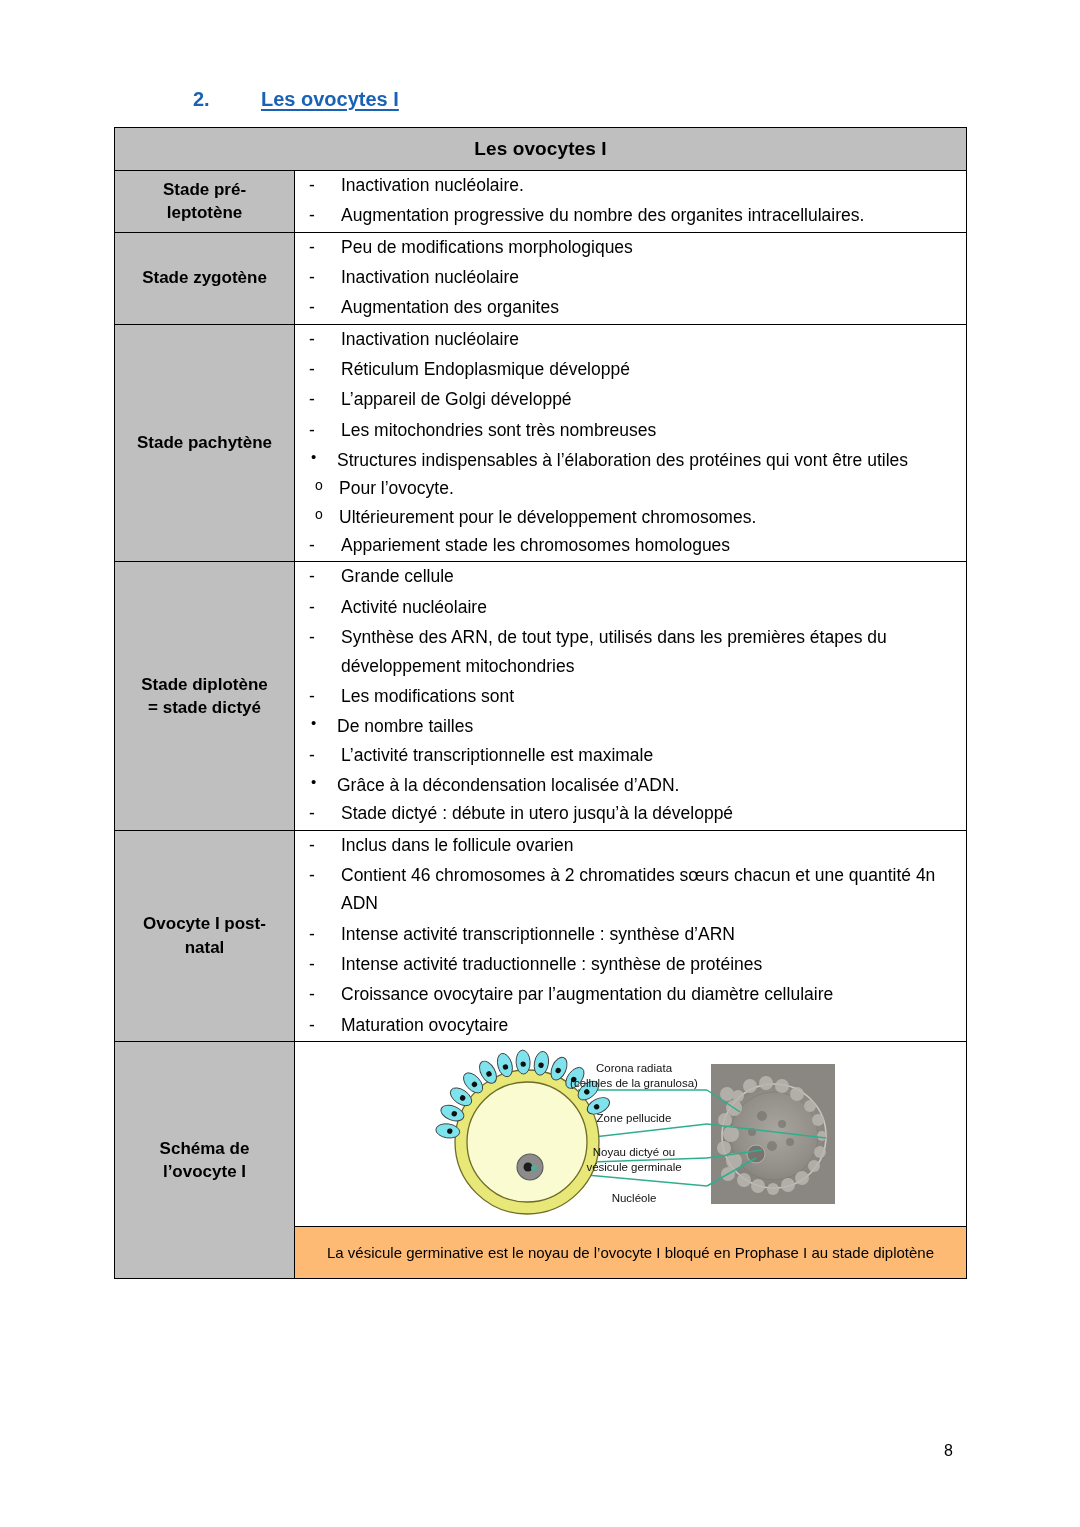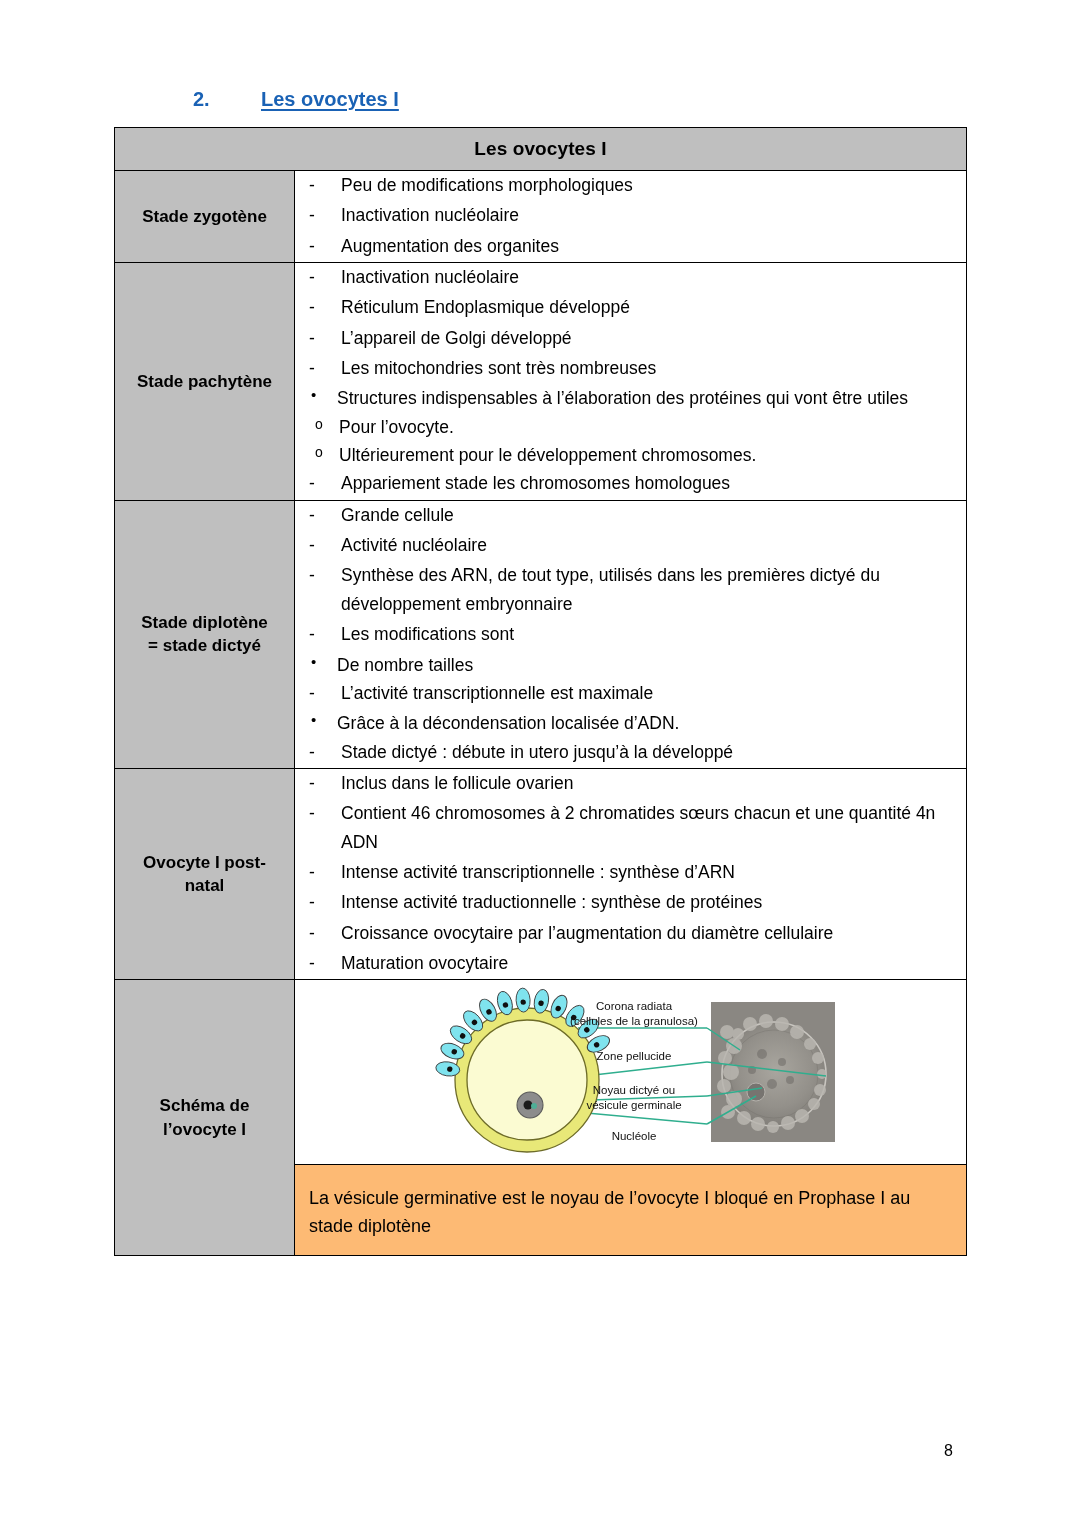--- a/index.html
+++ b/index.html
@@ -142,23 +142,24 @@
   .fig-inner {
     position: absolute;
     left: 50%;
     transform: translateX(-50%);
     top: 4px;
     width: 418px;
     height: 176px;
   }
   .caption-box {
     border-top: 1.4px solid #000000;
-    padding: 20px 14px 14px 14px;
-    font-size: 18px;
+    padding: 14px 14px 14px 14px;
+    font-size: 15px;
     line-height: 1.55;
+    text-align: center;
   }
 
   
   .ovo-svg { display: block; }
 
   
   .page-num {
     position: absolute;
     left: 944px;
     top: 1442px;
@@ -177,20 +178,29 @@
 
   <table class="tbl">
     <colgroup>
       <col class="col-label">
       <col class="col-body">
     </colgroup>
     <tbody id="tbody-root">
       <tr>
         <td class="hdr-cell" colspan="2">Les ovocytes I</td>
       </tr>
+    <tr>
+          <td class="label-cell">Stade pré-<br>leptotène</td>
+          <td class="body-cell">
+            <ul class="lvl1">
+              <li><span class="mk">-</span><span>Inactivation nucléolaire.</span></li>
+              <li><span class="mk">-</span><span>Augmentation progressive du nombre des organites intracellulaires.</span></li>
+            </ul>
+          </td>
+        </tr>
         <tr>
           <td class="label-cell">Stade zygotène</td>
           <td class="body-cell">
             <ul class="lvl1">
               <li><span class="mk">-</span><span>Peu de modifications morphologiques</span></li>
               <li><span class="mk">-</span><span>Inactivation nucléolaire</span></li>
               <li><span class="mk">-</span><span>Augmentation des organites</span></li>
             </ul>
           </td>
         </tr>
@@ -214,21 +224,21 @@
               <li><span class="mk">-</span><span>Appariement stade les chromosomes homologues</span></li>
             </ul>
           </td>
         </tr>
         <tr>
           <td class="label-cell">Stade diplotène<br>= stade dictyé</td>
           <td class="body-cell">
             <ul class="lvl1">
               <li><span class="mk">-</span><span>Grande cellule</span></li>
               <li><span class="mk">-</span><span>Activité nucléolaire</span></li>
-              <li><span class="mk">-</span><span>Synthèse des ARN, de tout type, utilisés dans les premières dictyé du développement embryonnaire</span></li>
+              <li><span class="mk">-</span><span>Synthèse des ARN, de tout type, utilisés dans les premières étapes du développement mitochondries</span></li>
               <li><span class="mk">-</span><span>Les modifications sont</span></li>
             </ul>
             <ul class="lvl2">
               <li><span class="mk">•</span><span>De nombre tailles</span></li>
             </ul>
             <ul class="lvl1">
               <li><span class="mk">-</span><span>L’activité transcriptionnelle est maximale</span></li>
             </ul>
             <ul class="lvl2">
               <li><span class="mk">•</span><span>Grâce à la décondensation localisée d’ADN.</span></li>

